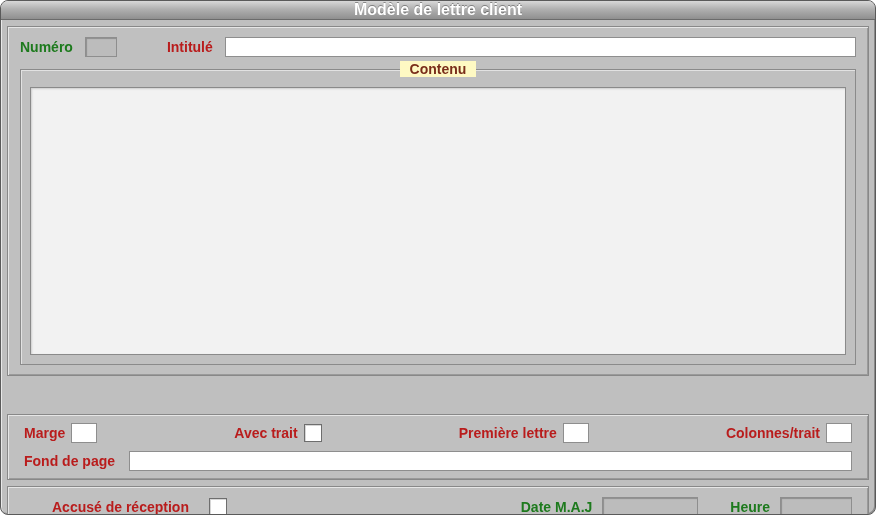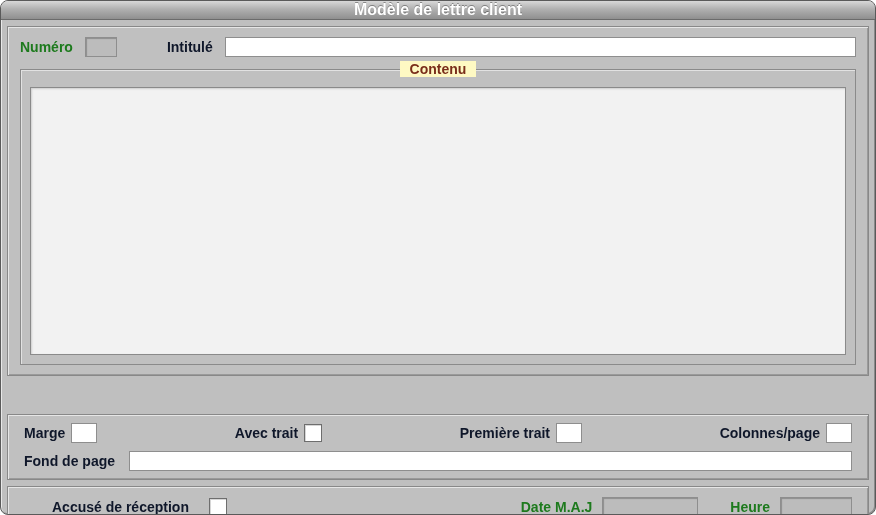--- a/index.html
+++ b/index.html
@@ -39,21 +39,21 @@
     flex-direction: column;
     gap: 6px;
   }
   .panel {
     border: 1px solid #888;
     background: #c0c0c0;
     box-shadow: inset 1px 1px 0 #e6e6e6, inset -1px -1px 0 #9a9a9a;
   }
   .lbl { font-weight: bold; }
   .green { color: #1d7a1d; }
-  .navy  { color: #0f172a; }
+  .navy  { color: #b91c1c; }
   .brown { color: #7a2e1a; }
   .row { display:flex; align-items:center; gap:6px; }
   .field-sunken {
     background: #bcbcbc;
     border: 1px solid #8e8e8e;
     box-shadow: inset 1px 1px 1px rgba(0,0,0,0.25);
     height: 20px;
   }
   .input-white {
     background: #fff;
@@ -157,25 +157,25 @@
       <div class="fmt-row1">
         <div class="row">
           <span class="lbl navy">Marge</span>
           <input class="input-white small-box" value="" style="">
         </div>
         <div class="row">
           <span class="lbl navy">Avec trait</span>
           <span class="checkbox"></span>
         </div>
         <div class="row">
-          <span class="lbl navy">Première trait</span>
+          <span class="lbl navy">Première lettre</span>
           <input class="input-white small-box" value="" style="">
         </div>
         <div class="row">
-          <span class="lbl navy">Colonnes/page</span>
+          <span class="lbl navy">Colonnes/trait</span>
           <input class="input-white small-box" value="" style="">
         </div>
       </div>
       <div class="fmt-row2">
         <span class="lbl navy">Fond de page</span>
         <input class="input-white" style="flex: 1 1 0%;" value="">
       </div>
     </div>
 
     <div class="panel foot-panel">

